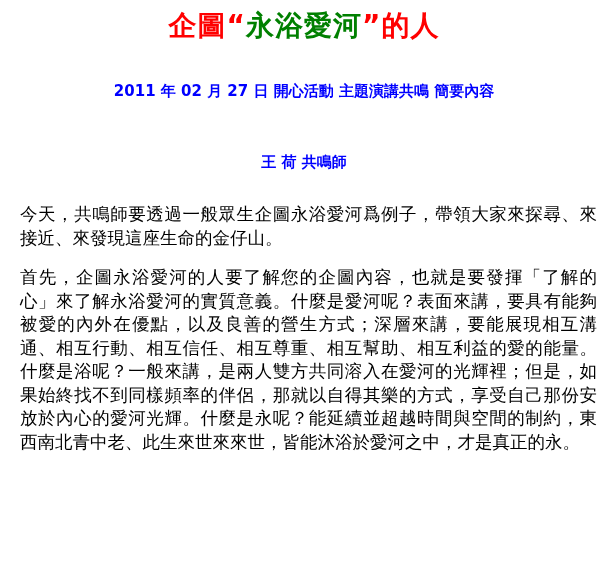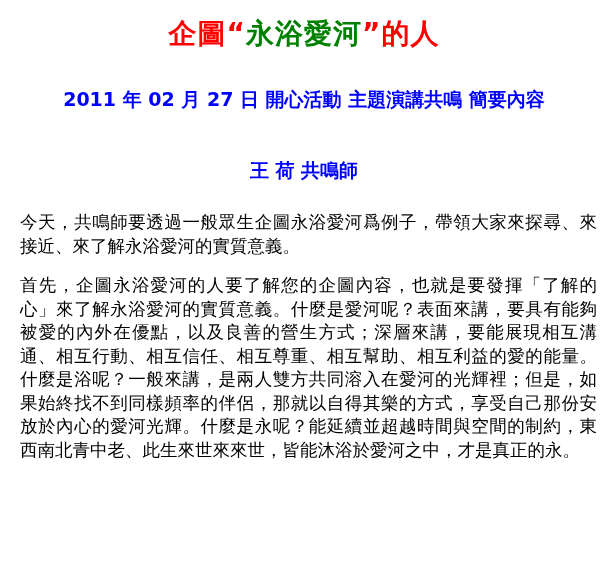--- a/index.html
+++ b/index.html
@@ -22,29 +22,29 @@
   .title-line {
     text-align: center;
     color: #ff0000;
     font-family: "DejaVu Sans", "Liberation Sans", sans-serif;
     font-weight: bold;
     font-size: 28px;
     line-height: 36px;
     letter-spacing: 1px;
     white-space: nowrap;
   }
-  .title-line-1 { margin-top: 16px; }
+  .title-line-1 { margin-top: 8px; }
   .title-line-2 { margin-top: 13px; }
   .title-highlight { color: #008000; }
   .meta-line {
     text-align: center;
     color: #0000ff;
     font-family: "DejaVu Sans", "Liberation Sans", sans-serif;
     font-weight: bold;
-    font-size: 19px;
+    font-size: 15px;
     line-height: 24px;
     white-space: nowrap;
   }
   .event-line { margin-top: 35px; }
   .speaker-line { margin-top: 47px; }
   .content {
     margin: 29px 11px 0 20px;
   }
   .content p {
     margin: 0 0 16px 0;
@@ -65,17 +65,17 @@
   <div class="title-line title-line-1">
     <span>企圖“</span><span class="title-highlight">永浴愛河</span><span>”的人</span>
   </div>
 
 
   <div class="meta-line event-line">2011 年 02 月 27 日 開心活動 主題演講共鳴 簡要內容</div>
 
   <div class="meta-line speaker-line">王 荷 共鳴師</div>
 
   <div class="content">
-    <p>今天，共鳴師要透過一般眾生企圖永浴愛河爲例子，帶領大家來探尋、來接近、來了解永浴愛河的實質意義。</p>
+    <p>今天，共鳴師要透過一般眾生企圖永浴愛河爲例子，帶領大家來探尋、來接近、來發現這座生命的金仔山。</p>
     <p>首先，企圖永浴愛河的人要了解您的企圖內容，也就是要發揮「了解的心」來了解永浴愛河的實質意義。什麼是愛河呢？表面來講，要具有能夠被愛的內外在優點，以及良善的營生方式；深層來講，要能展現相互溝通、相互行動、相互信任、相互尊重、相互幫助、相互利益的愛的能量。什麼是浴呢？一般來講，是兩人雙方共同溶入在愛河的光輝裡；但是，如果始終找不到同樣頻率的伴侶，那就以自得其樂的方式，享受自己那份安放於內心的愛河光輝。什麼是永呢？能延續並超越時間與空間的制約，東西南北青中老、此生來世來來世，皆能沐浴於愛河之中，才是真正的永。</p>
   </div>
 
 </div>
 
 </body></html>

